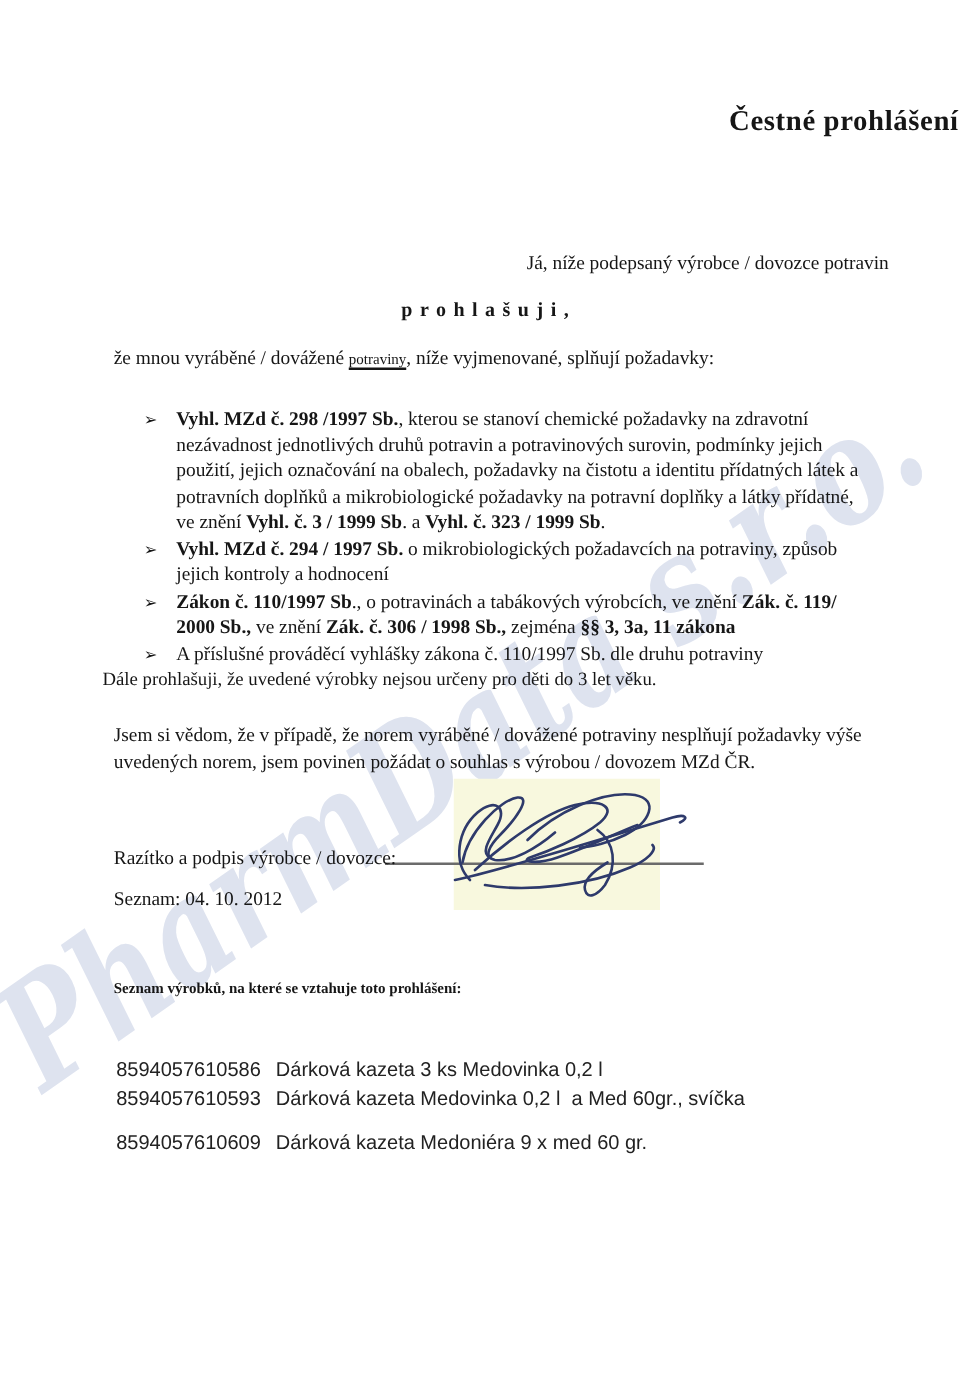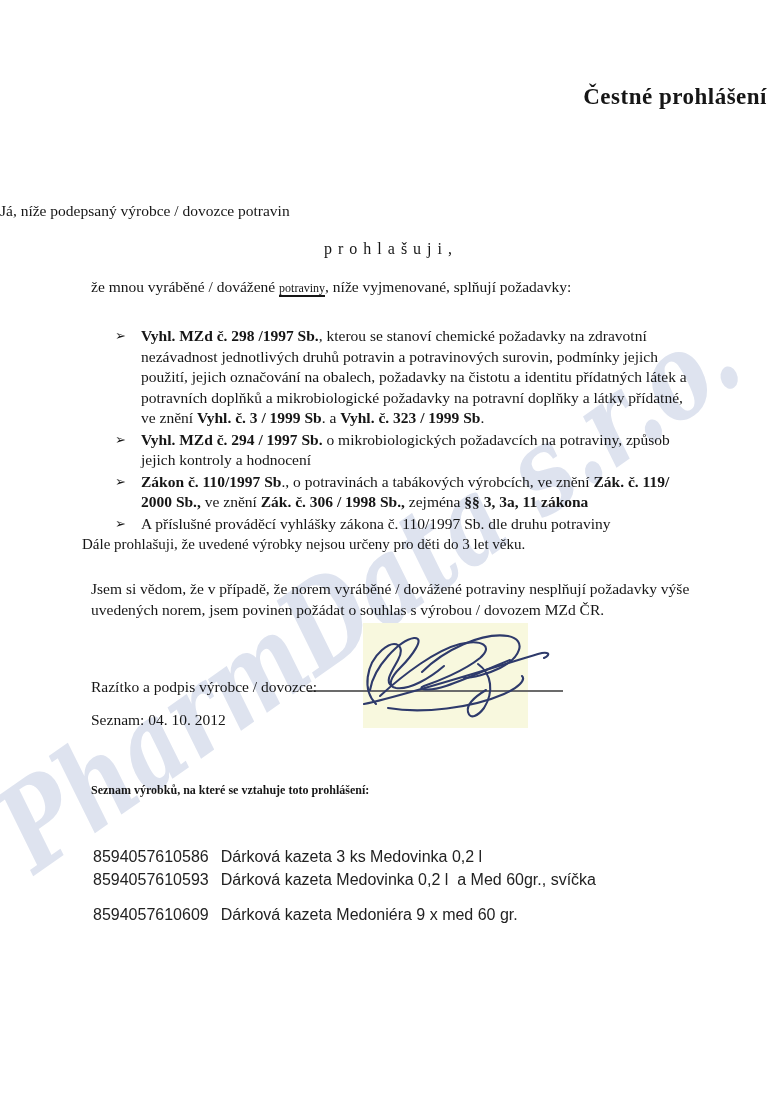--- a/index.html
+++ b/index.html
@@ -13,22 +13,22 @@
   }
   .layer{position:absolute;}
   
   .watermark{left:0;top:0;width:777px;height:1100px;z-index:0;pointer-events:none;}
   .watermark text{
     font-family:"DejaVu Serif", serif;
     font-style:italic;font-weight:bold;
   }
   
   .doc-title{top:84px;left:0;width:767px;text-align:right;font-size:23px;font-weight:bold;z-index:2;letter-spacing:.5px;}
-  .intro-line{top:202px;left:0;width:711px;text-align:left;font-size:15.5px;z-index:2;}
-  .declare-word{top:240px;left:0;width:777px;text-align:center;font-size:16px;font-weight:normal;letter-spacing:1px;z-index:2;}
+  .intro-line{top:202px;left:0;width:711px;text-align:right;font-size:15.5px;z-index:2;}
+  .declare-word{top:240px;left:0;width:777px;text-align:center;font-size:16px;font-weight:bold;letter-spacing:1px;z-index:2;}
   .req-para{top:278px;left:91px;width:620px;font-size:15.5px;z-index:2;}
   .food-kw{font-weight:normal;font-size:12px;border-bottom:2px solid #161616;}
   .legal-list{top:326px;left:115px;width:577px;z-index:2;font-size:15.5px;line-height:20.5px;}
   .legal-item{position:relative;padding-left:26px;margin:0 0 1px 0;}
   .legal-marker{position:absolute;left:0;top:0;font-size:13px;}
   .b{font-weight:bold;}
   .further-para{top:536px;left:82px;width:630px;font-size:15px;z-index:2;}
   .aware-para{top:578px;left:91px;width:622px;font-size:15.5px;line-height:21px;z-index:2;}
   
   .sig-patch{left:363px;top:623px;width:165px;height:105px;z-index:1;}

